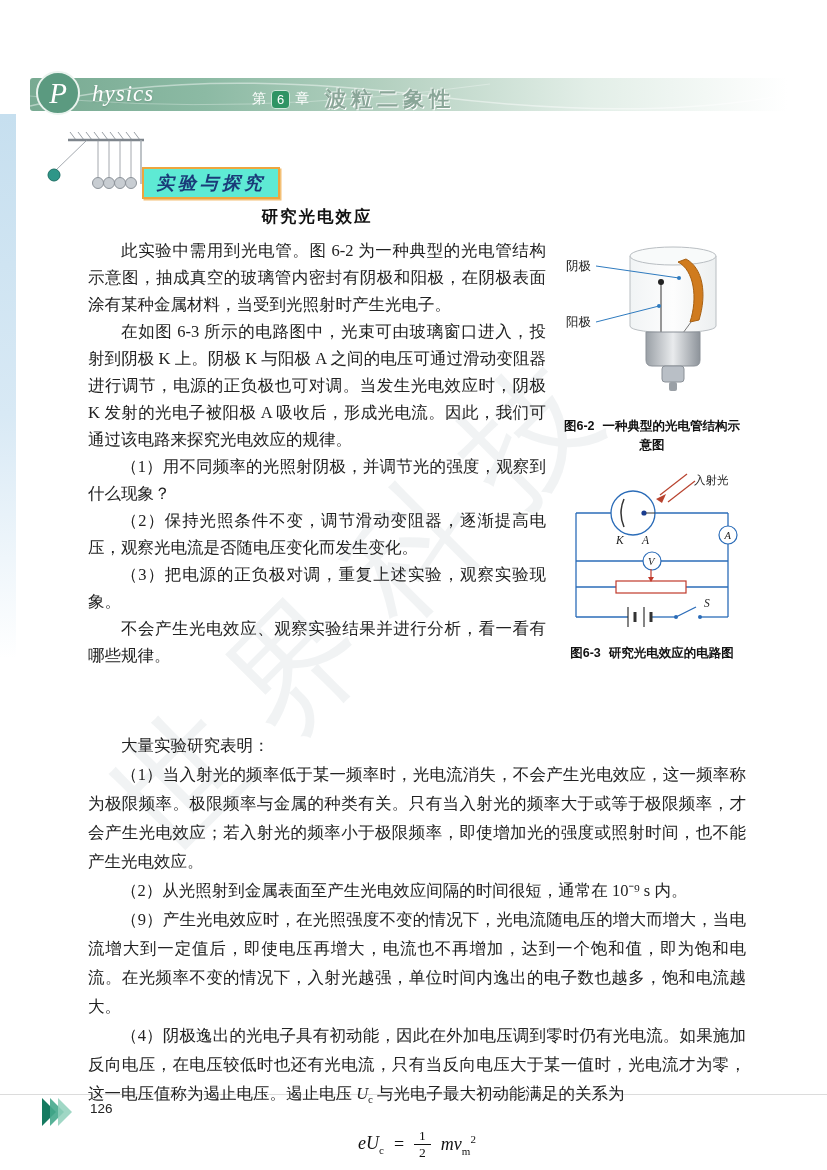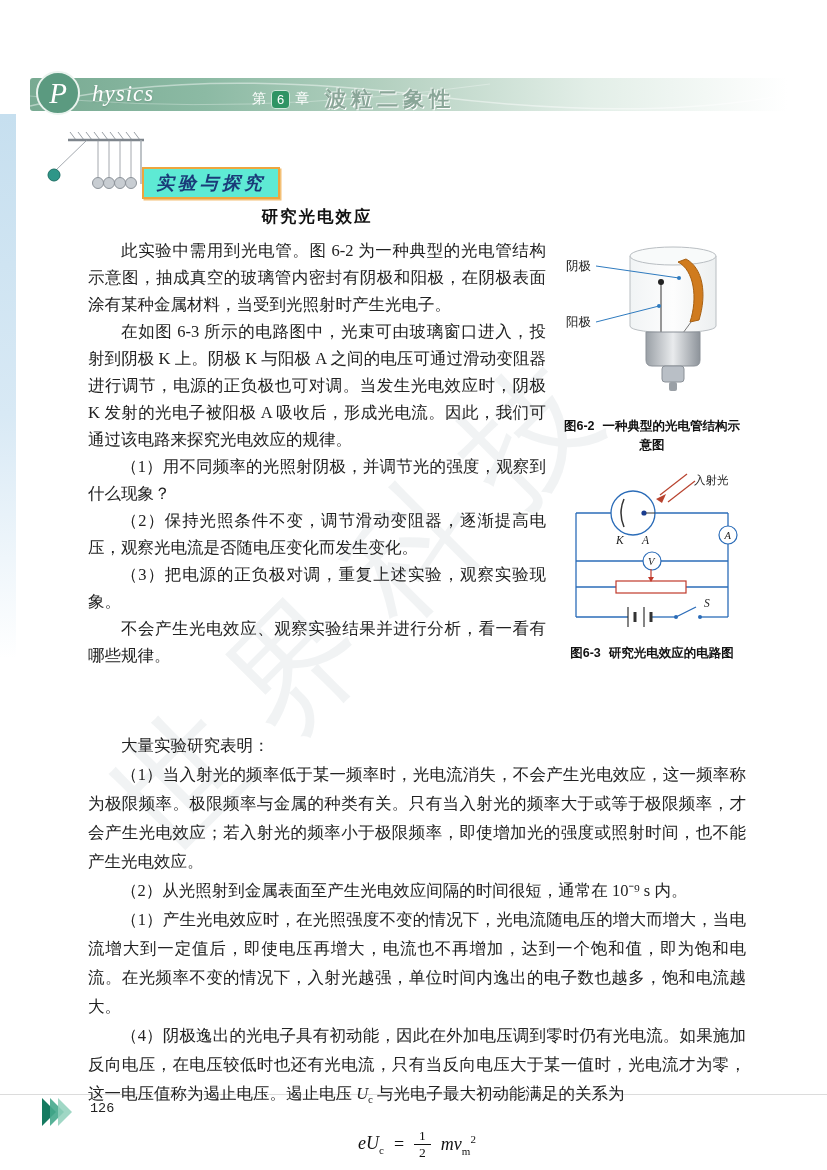--- a/index.html
+++ b/index.html
@@ -61,21 +61,21 @@
   .formula { display:flex; justify-content:center; align-items:center; gap:10px; margin-top:14px;
     font-family:"Liberation Serif",serif; font-size:18px; color:#111; }
   .formula .it { font-style:italic; }
   .frac { display:inline-flex; flex-direction:column; align-items:center; font-size:13.5px; line-height:1.15; }
   .frac .num { padding:0 5px; border-bottom:1px solid #111; }
 
   
   .footer-line { position:absolute; left:0; top:1094px; width:827px; border-top:1px solid #dcdcdc; }
   .chevrons { position:absolute; left:42px; top:1098px; z-index:2; }
   .page-num { position:absolute; left:90px; top:1101px; font-size:13.5px; color:#222; z-index:2;
-    font-family:Liberation Mono, monospace; }
+    font-family:Liberation Sans, sans-serif; }
 
   svg text { font-family:"Liberation Sans",sans-serif; }
   svg text.sv-it { font-family:"Liberation Serif",serif; font-style:italic; }
 </style>
 </head>
 <body>
 
 <div class="page">
 
   <div class="watermark">世界科技</div>
@@ -233,21 +233,21 @@
           </svg>
           <figcaption><span class="cap-id">图6-3</span><span>研究光电效应的电路图</span></figcaption>
         </figure>
       </div>
     </div>
 
     <div class="results">
       <p class="p">大量实验研究表明：</p>
       <p class="p">（1）当入射光的频率低于某一频率时，光电流消失，不会产生光电效应，这一频率称为极限频率。极限频率与金属的种类有关。只有当入射光的频率大于或等于极限频率，才会产生光电效应；若入射光的频率小于极限频率，即使增加光的强度或照射时间，也不能产生光电效应。</p>
       <p class="p">（2）从光照射到金属表面至产生光电效应间隔的时间很短，通常在 10⁻⁹ s 内。</p>
-      <p class="p">（1）产生光电效应时，在光照强度不变的情况下，光电流随电压的增大而增大，当电流增大到一定值后，即使电压再增大，电流也不再增加，达到一个饱和值，即为饱和电流。在光频率不变的情况下，入射光越强，单位时间内逸出的电子数也越多，饱和电流越大。</p>
+      <p class="p">（9）产生光电效应时，在光照强度不变的情况下，光电流随电压的增大而增大，当电流增大到一定值后，即使电压再增大，电流也不再增加，达到一个饱和值，即为饱和电流。在光频率不变的情况下，入射光越强，单位时间内逸出的电子数也越多，饱和电流越大。</p>
       <p class="p"><span>（4）阴极逸出的光电子具有初动能，因此在外加电压调到零时仍有光电流。如果施加反向电压，在电压较低时也还有光电流，只有当反向电压大于某一值时，光电流才为零，这一电压值称为遏止电压。遏止电压 </span><span class="var-it">U</span><sub>c</sub><span> 与光电子最大初动能满足的关系为</span></p>
 
       <div class="formula">
         <span><span class="it">eU</span><sub>c</sub></span>
         <span>=</span>
         <span class="frac">
           <span class="num">1</span>
           <span class="den">2</span>
         </span>
         <span><span class="it">mv</span><sub>m</sub><sup>2</sup></span>

